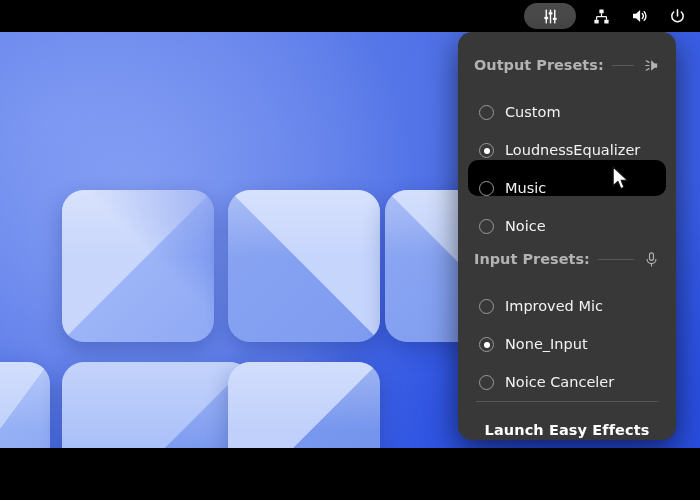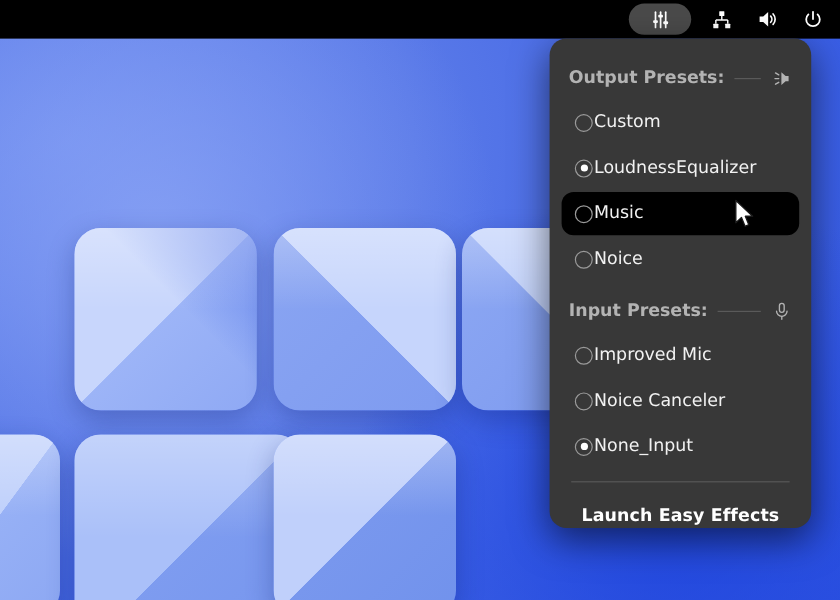--- a/index.html
+++ b/index.html
@@ -4,21 +4,21 @@
 <style>
   html, body {
     margin: 0; padding: 0;
     width: 700px; height: 500px;
     overflow: hidden;
     background: #000;
     font-family: "DejaVu Sans", "Liberation Sans", sans-serif;
   }
   #screen {
     position: relative;
-    width: 700px; height: 500px;
+    width: 700px; height: 448px;
     overflow: hidden;
   }
 
   
   #wallpaper {
     position: absolute;
     left: 0; top: 32px;
     width: 700px; height: 468px;
     overflow: hidden;
     background: radial-gradient(ellipse 900px 700px at 8% 18%, #6f8df0 0%, #5a7ae8 32%, #3f63e6 62%, #2a4fe0 100%);
@@ -106,22 +106,22 @@
     height: 1px;
     background: #5a5a5a;
   }
   .section-head .ico {
     display: flex; align-items: center; justify-content: center;
     width: 18px; height: 18px;
     color: #b3b3b3;
   }
 
   .radio-row {
-    display: flex; align-items: center;
-    gap: 1px;
+    display: flex; align-items: flex-end;
+    gap: 11px;
     height: 36px;
     padding: 0 11px;
     border-radius: 10px;
     margin-top: 2px;
   }
   .radio-row.hover { background: #000000; }
   .radio-row .rb {
     width: 15px; height: 15px;
     border-radius: 50%;
     border: 1.6px solid #9a9a9a;
@@ -315,27 +315,27 @@
         </svg>
       </span>
     </div>
 
     <div class="radio-row">
       <span class="rb"></span>
       <span class="rlabel">Improved Mic</span>
     </div>
 
     <div class="radio-row">
-      <span class="rb"></span>
-      <span class="rlabel">Noice Canceler</span>
-    </div>
-
-    <div class="radio-row">
       <span class="rb on"></span>
       <span class="rlabel">None_Input</span>
+    </div>
+
+    <div class="radio-row">
+      <span class="rb"></span>
+      <span class="rlabel">Noice Canceler</span>
     </div>
 
     <div id="panel-sep"></div>
 
     <div id="launch-btn">Launch Easy Effects</div>
   </div>
 
   <div id="cursor">
     <svg width="18" height="26" viewBox="0 0 18 26" aria-hidden="true">
       <path d="M1.2 1.0 L1.2 19.6 L5.9 15.3 L8.9 22.6 L12.0 21.2 L9.1 14.2 L15.2 14.2 Z" fill="#ffffff" stroke="#1a1a1a" stroke-width="1.1" stroke-linejoin="round"></path>

